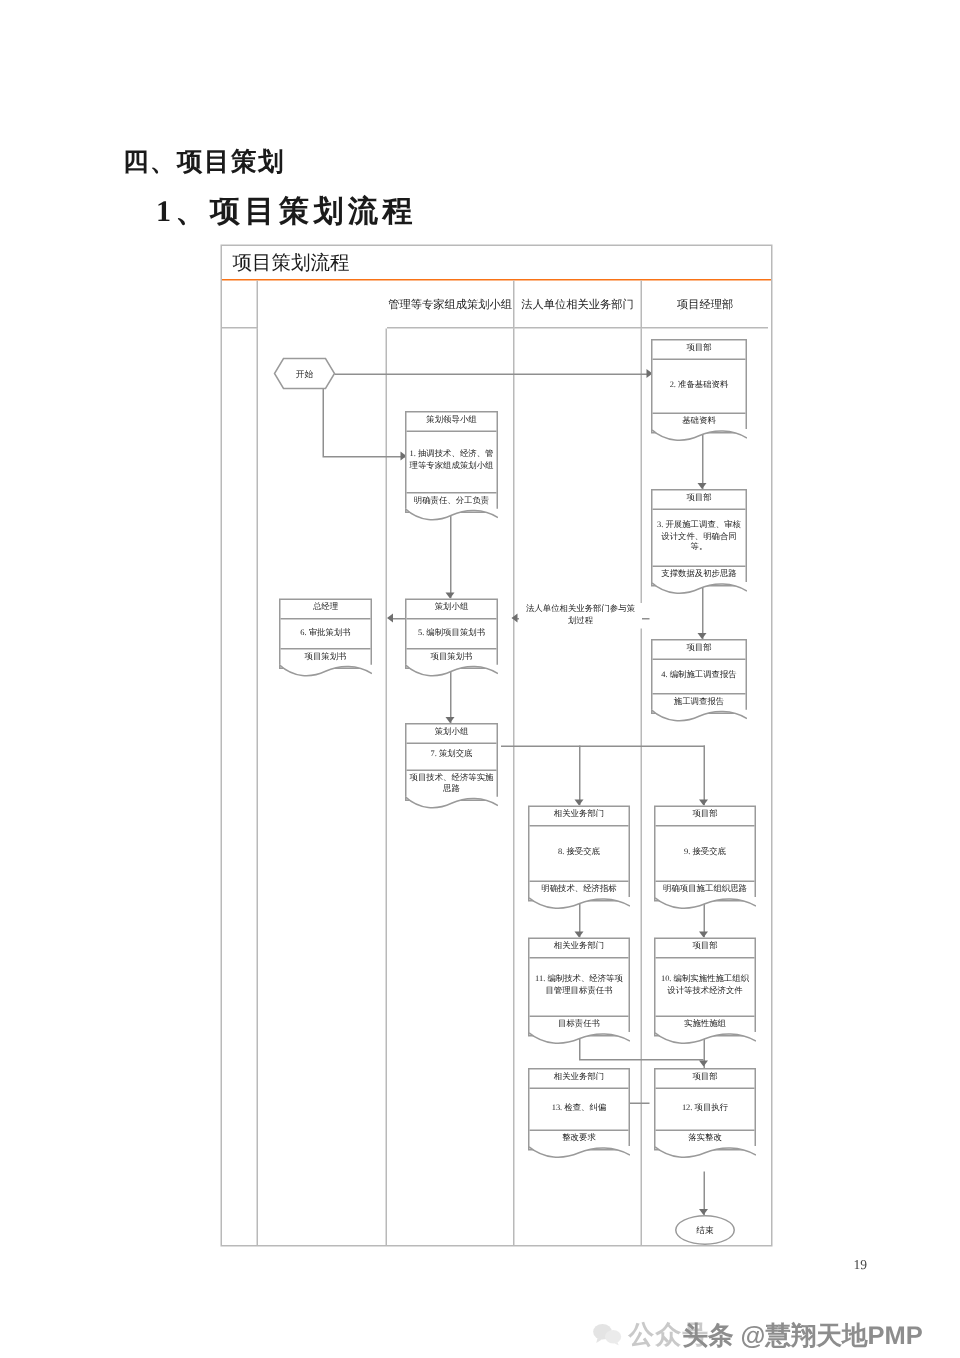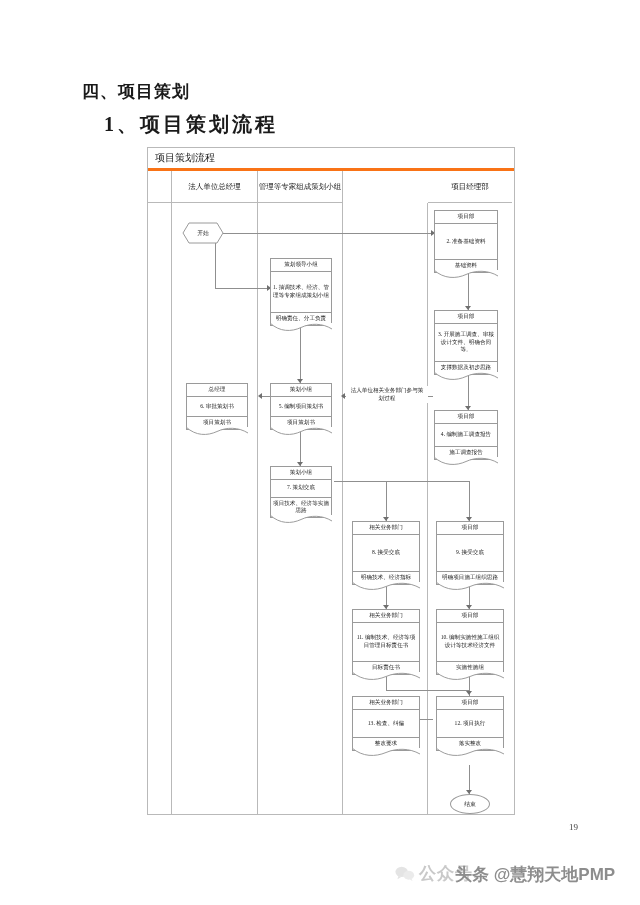--- a/index.html
+++ b/index.html
@@ -1,42 +1,42 @@
 <!DOCTYPE html>
 <html><head>
 <meta charset="utf-8">
 <style>
   html,body{margin:0;padding:0;}
   body{
     width:640px;height:905px;background:#fff;
     font-family:"Liberation Serif","DejaVu Serif",serif;
     color:#1a1a1a;position:relative;overflow:hidden;
   }
-  .page{position:absolute;inset:0;}
+  .page{position:absolute;inset:0;margin-top:16px;}
 
   
   .h-sec{
     position:absolute;left:82px;top:80px;
     font-size:17px;font-weight:bold;letter-spacing:1px;
   }
   .h-sub{
     position:absolute;left:104px;top:111px;
     font-size:20px;font-weight:bold;letter-spacing:3px;
   }
 
   
   .chart{
     position:absolute;left:147px;top:147px;
     width:366px;height:666px;
     border:1px solid #b9b9b9;background:#fff;
   }
   .chart-title{
     position:absolute;left:0;top:0;width:100%;height:23px;
-    border-bottom:3px solid #f97316;box-sizing:border-box;
-    font-size:10px;display:flex;align-items:center;padding-left:7px;
+    border-bottom:1px solid #f97316;box-sizing:border-box;
+    font-size:13px;display:flex;align-items:center;padding-left:7px;
   }
   .lane-head{
     position:absolute;top:23px;height:32px;
     border-bottom:1px solid #b9b9b9;border-right:1px solid #b9b9b9;
     box-sizing:border-box;font-size:7.5px;line-height:1.25;
     display:flex;align-items:center;justify-content:center;text-align:center;
   }
   .lane-col{
     position:absolute;top:55px;bottom:0;
     border-right:1px solid #b9b9b9;box-sizing:border-box;
@@ -129,22 +129,22 @@
 <div class="page">
 
   <div class="h-sec">四、项目策划</div>
   <div class="h-sub">1、项目策划流程</div>
 
   <div class="chart">
 
     <div class="chart-title">项目策划流程</div>
 
     <div class="lane-head first" style="left:0;width:24px;"></div>
-    <div class="lane-head" style="left:24px;width:86px;">法人单位总经理</div>
     <div class="lane-head" style="left:110px;width:85px;">管理等专家组成策划小组</div>
+    <div class="lane-head" style="left:195px;width:85px;">法人单位相关业务部门</div>
     <div class="lane-head last" style="left:280px;width:84px;">项目经理部</div>
 
     <div class="lane-col first" style="left:0;width:24px;"></div>
     <div class="lane-col" style="left:24px;width:86px;"></div>
     <div class="lane-col" style="left:110px;width:85px;"></div>
     <div class="lane-col" style="left:195px;width:85px;"></div>
     <div class="lane-col last" style="left:280px;width:84px;"></div>
 
     <div class="ln lnh" style="left:75px;top:85px;width:210px;"></div>
     <div class="arw r" style="left:283px;top:82px;"></div>

